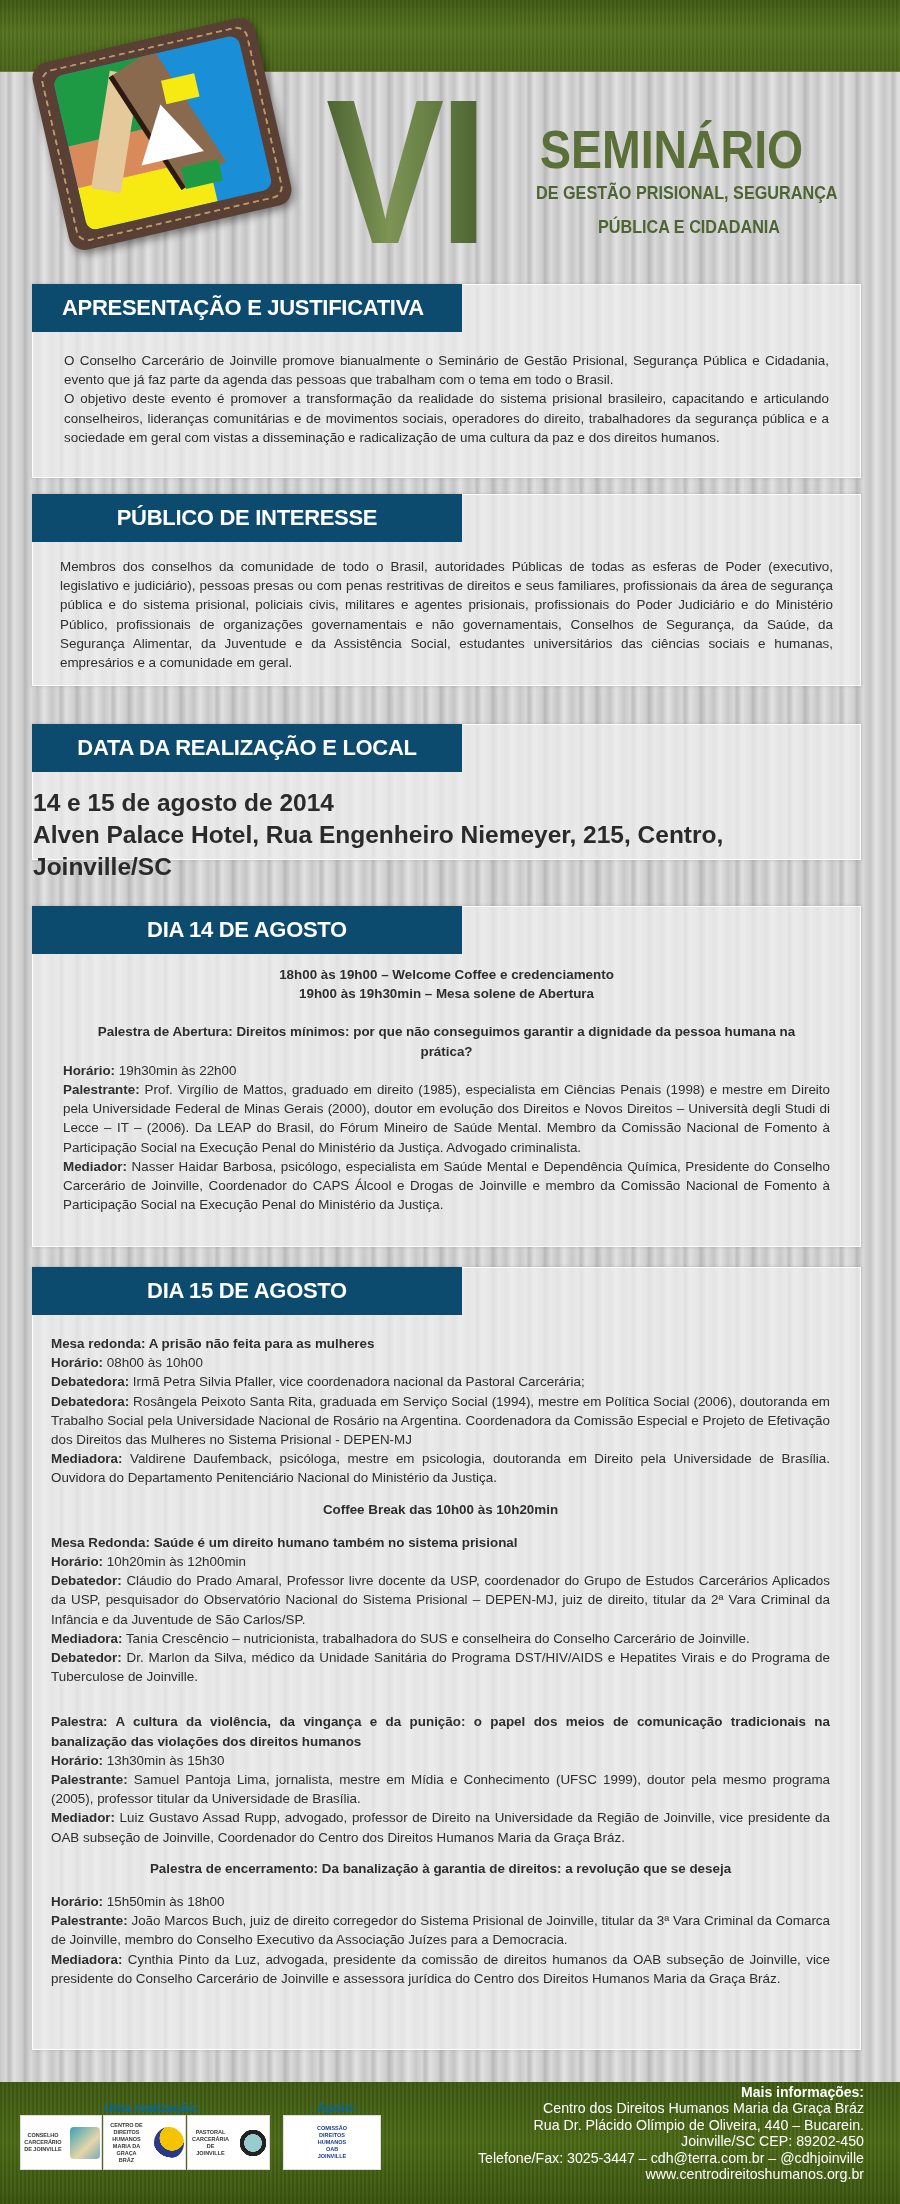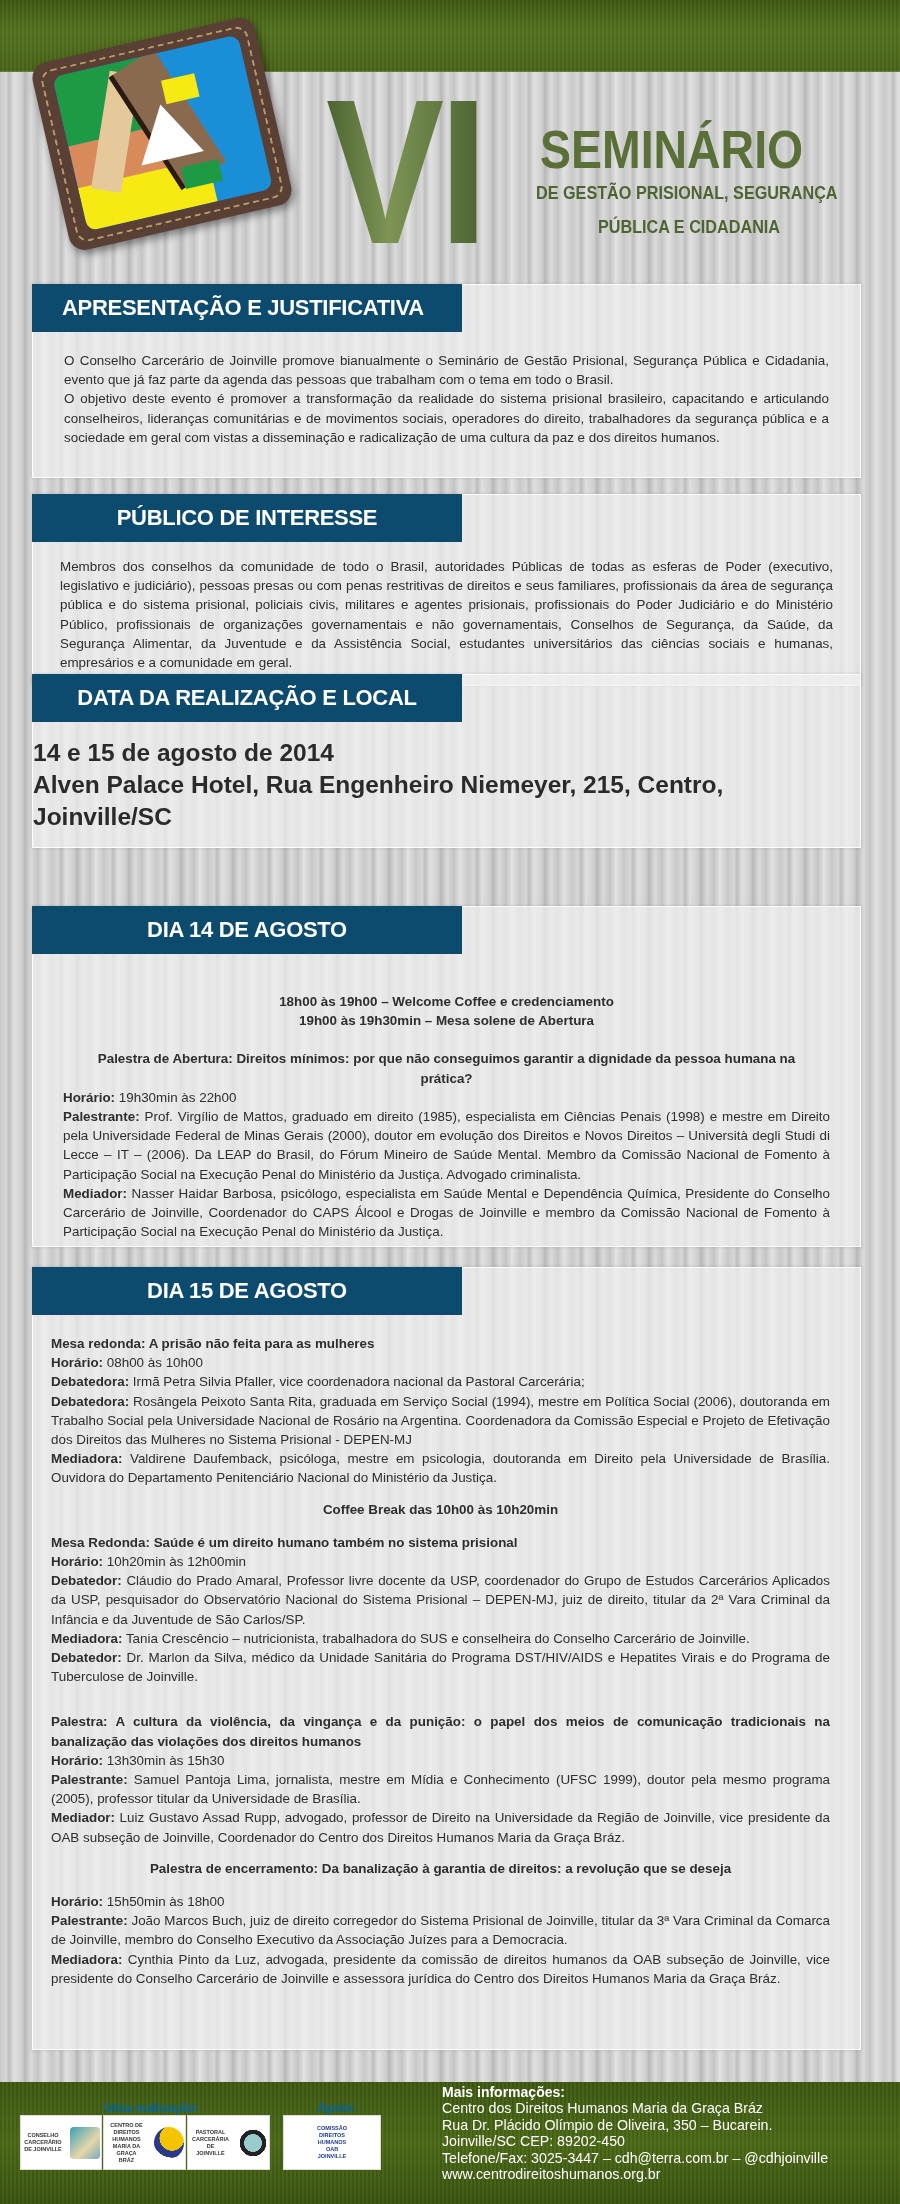--- a/index.html
+++ b/index.html
@@ -101,21 +101,21 @@
     position: absolute; color: #0369a1; font-weight: bold; font-size: 12.5px;
   }
   .logo-card {
     position: absolute; background: #fff; height: 55px; top: 2115px;
     border: 1px solid #ddd; display: flex; align-items: center; justify-content: center;
     font-size: 5.5px; color: #333; font-weight: bold; text-align: center; line-height: 7px;
   }
   .logo-card .txt { width: 42px; white-space: pre-line; }
   .mini-emblem { width: 30px; height: 32px; border-radius: 4px; margin-left: 6px; }
   .info {
-    position: absolute; left: 442px; top: 2084px; width: 440px; text-align: left;
+    position: absolute; left: 424px; top: 2084px; width: 440px; text-align: right;
     color: #ffffff; font-size: 14.2px; line-height: 16.4px; z-index: 2;
   }
   .info .head { font-weight: bold; font-size: 14px; }
 </style>
 </head>
 <body>
 
 <div class="top-band"></div>
 
 <div class="logo-frame">
@@ -145,30 +145,30 @@
   </div>
 </div>
 
 <div class="box" style="top:494px;height:192px;">
   <div class="box-head">PÚBLICO DE INTERESSE</div>
   <div class="box-body" style="top:62px;left:27px;right:27px;">
     <p>Membros dos conselhos da comunidade de todo o Brasil, autoridades Públicas de todas as esferas de Poder (executivo, legislativo e judiciário), pessoas presas ou com penas restritivas de direitos e seus familiares, profissionais da área de segurança pública e do sistema prisional, policiais civis, militares e agentes prisionais, profissionais do Poder Judiciário e do Ministério Público, profissionais de organizações governamentais e não governamentais, Conselhos de Segurança, da Saúde, da Segurança Alimentar, da Juventude e da Assistência Social, estudantes universitários das ciências sociais e humanas, empresários e a comunidade em geral.</p>
   </div>
 </div>
 
-<div class="box" style="top:674px;height:174px;padding-left:7px;">
+<div class="box" style="top:724px;height:136px;padding-left:7px;">
   <div class="box-head">DATA DA REALIZAÇÃO E LOCAL</div>
   <div class="big-center" style="top:62px;">14 e 15 de agosto de 2014</div>
   <div class="big-center" style="top:94px;">Alven Palace Hotel, Rua Engenheiro Niemeyer, 215, Centro,</div>
   <div class="big-center" style="top:126px;">Joinville/SC</div>
 </div>
 
 <div class="box" style="top:906px;height:341px;">
   <div class="box-head">DIA 14 DE AGOSTO</div>
-  <div class="box-body" style="top:58px;left:30px;right:30px;margin-top:27px;">
+  <div class="box-body" style="top:58px;left:30px;right:30px;">
     <p class="center b">18h00 às 19h00 – Welcome Coffee e credenciamento</p>
     <p class="center b">19h00 às 19h30min – Mesa solene de Abertura</p>
     <div class="gap"></div>
     <p class="center b" style="padding:0 20px;">Palestra de Abertura: Direitos mínimos: por que não conseguimos garantir a dignidade da pessoa humana na prática?</p>
     <p><b>Horário:</b><span> 19h30min às 22h00</span></p>
     <p><b>Palestrante:</b><span> Prof. Virgílio de Mattos, graduado em direito (1985), especialista em Ciências Penais (1998) e mestre em Direito pela Universidade Federal de Minas Gerais (2000), doutor em evolução dos Direitos e Novos Direitos – Università degli Studi di Lecce – IT – (2006). Da LEAP do Brasil, do Fórum Mineiro de Saúde Mental. Membro da Comissão Nacional de Fomento à Participação Social na Execução Penal do Ministério da Justiça. Advogado criminalista.</span></p>
     <p><b>Mediador:</b><span> Nasser Haidar Barbosa, psicólogo, especialista em Saúde Mental e Dependência Química, Presidente do Conselho Carcerário de Joinville, Coordenador do CAPS Álcool e Drogas de Joinville e membro da Comissão Nacional de Fomento à Participação Social na Execução Penal do Ministério da Justiça.</span></p>
   </div>
 </div>
 
@@ -234,17 +234,17 @@
   <span class="txt" style="color:#1a3a8a;width:50px;">COMISSÃO
 DIREITOS
 HUMANOS
 OAB
 JOINVILLE</span>
 </div>
 
 <div class="info">
   <div class="head">Mais informações:</div>
   <div>Centro dos Direitos Humanos Maria da Graça Bráz</div>
-  <div>Rua Dr. Plácido Olímpio de Oliveira, 350 – Bucarein.</div>
+  <div>Rua Dr. Plácido Olímpio de Oliveira, 440 – Bucarein.</div>
   <div>Joinville/SC CEP: 89202-450</div>
   <div>Telefone/Fax: 3025-3447 – cdh@terra.com.br – @cdhjoinville</div>
   <div>www.centrodireitoshumanos.org.br</div>
 </div>
 
 </body></html>

